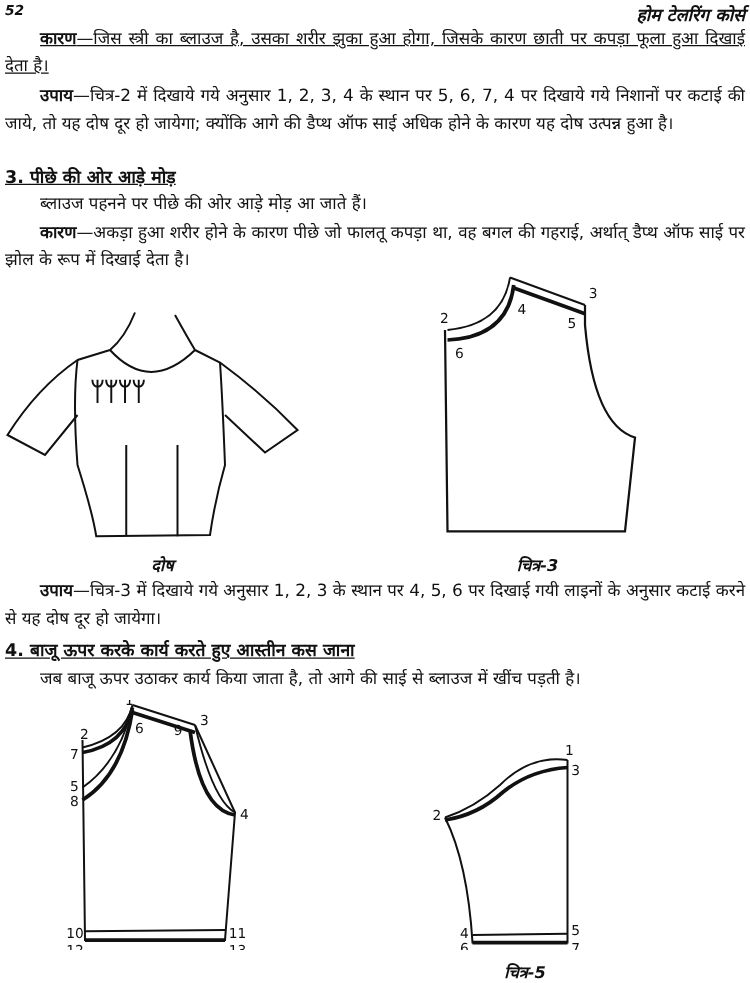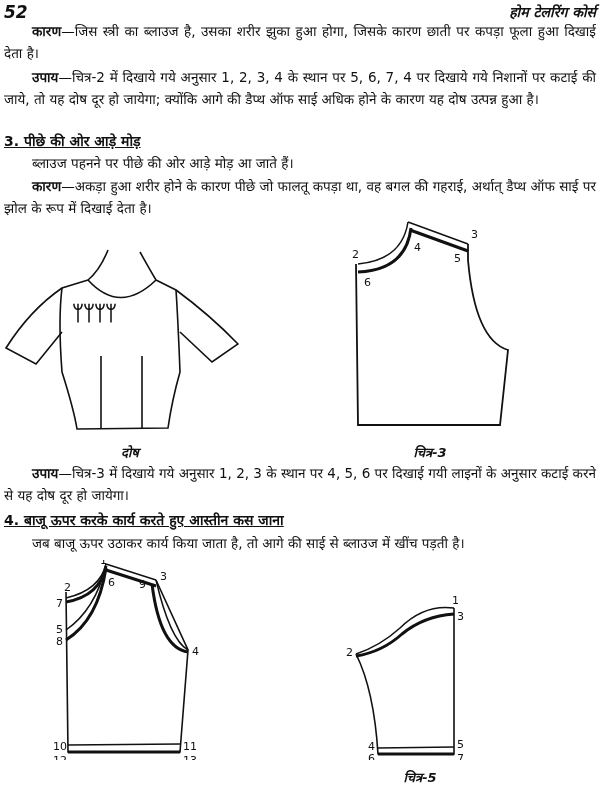--- a/index.html
+++ b/index.html
@@ -1,34 +1,34 @@
 <!DOCTYPE html>
 <html><head>
 <meta charset="utf-8">
 <style>
   html, body { margin:0; padding:0; background:#ffffff; }
   body { width:600px; height:786px; position:relative; overflow:hidden;
          font-family:"DejaVu Sans","Liberation Sans",sans-serif; color:#111; }
-  .hdr-num { position:absolute; left:4px; top:2px; font-size:17px; font-weight:bold; font-style:italic; }
+  .hdr-num { position:absolute; left:4px; top:2px; font-size:11px; font-weight:bold; font-style:italic; }
   .hdr-title { position:absolute; right:4px; top:2px; font-size:14px; font-weight:bold; font-style:italic;margin-left:24px; }
   .para { position:absolute; left:4px; width:592px; font-size:13.5px; line-height:22px; text-align:justify; }
   .indent { text-indent:28px; }
   .bold { font-weight:bold; }
   .heading { position:absolute; left:4px; font-size:14px; font-weight:bold;text-decoration:underline; }
   .fig { position:absolute; }
   .caption { position:absolute; font-size:13px; font-weight:bold; font-style:italic; text-align:center; }
   svg text { font-family:"DejaVu Sans","Liberation Sans",sans-serif; font-size:11px; fill:#111; }
 </style>
 </head>
 <body>
 
 <div class="hdr-num">52</div>
 <div class="hdr-title">होम टेलरिंग कोर्स</div>
 
-<div class="para indent" style="top:20px;">
+<div class="para indent" style="top:20px;text-decoration:underline;">
   <span class="bold">कारण</span><span>—जिस स्त्री का ब्लाउज है, उसका शरीर झुका हुआ होगा, जिसके कारण छाती पर कपड़ा फूला हुआ दिखाई देता है।</span>
 </div>
 <div class="para indent" style="top:66px;">
   <span class="bold">उपाय</span><span>—चित्र-2 में दिखाये गये अनुसार 1, 2, 3, 4 के स्थान पर 5, 6, 7, 4 पर दिखाये गये निशानों पर कटाई की जाये, तो यह दोष दूर हो जायेगा; क्योंकि आगे की डैप्थ ऑफ साई अधिक होने के कारण यह दोष उत्पन्न हुआ है।</span>
 </div>
 
 <div class="heading" style="top:131px;">3. पीछे की ओर आड़े मोड़</div>
 <div class="para indent" style="top:152px;">ब्लाउज पहनने पर पीछे की ओर आड़े मोड़ आ जाते हैं।</div>
 <div class="para indent" style="top:175px;">
   <span class="bold">कारण</span><span>—अकड़ा हुआ शरीर होने के कारण पीछे जो फालतू कपड़ा था, वह बगल की गहराई, अर्थात् डैप्थ ऑफ साई पर झोल के रूप में दिखाई देता है।</span>

